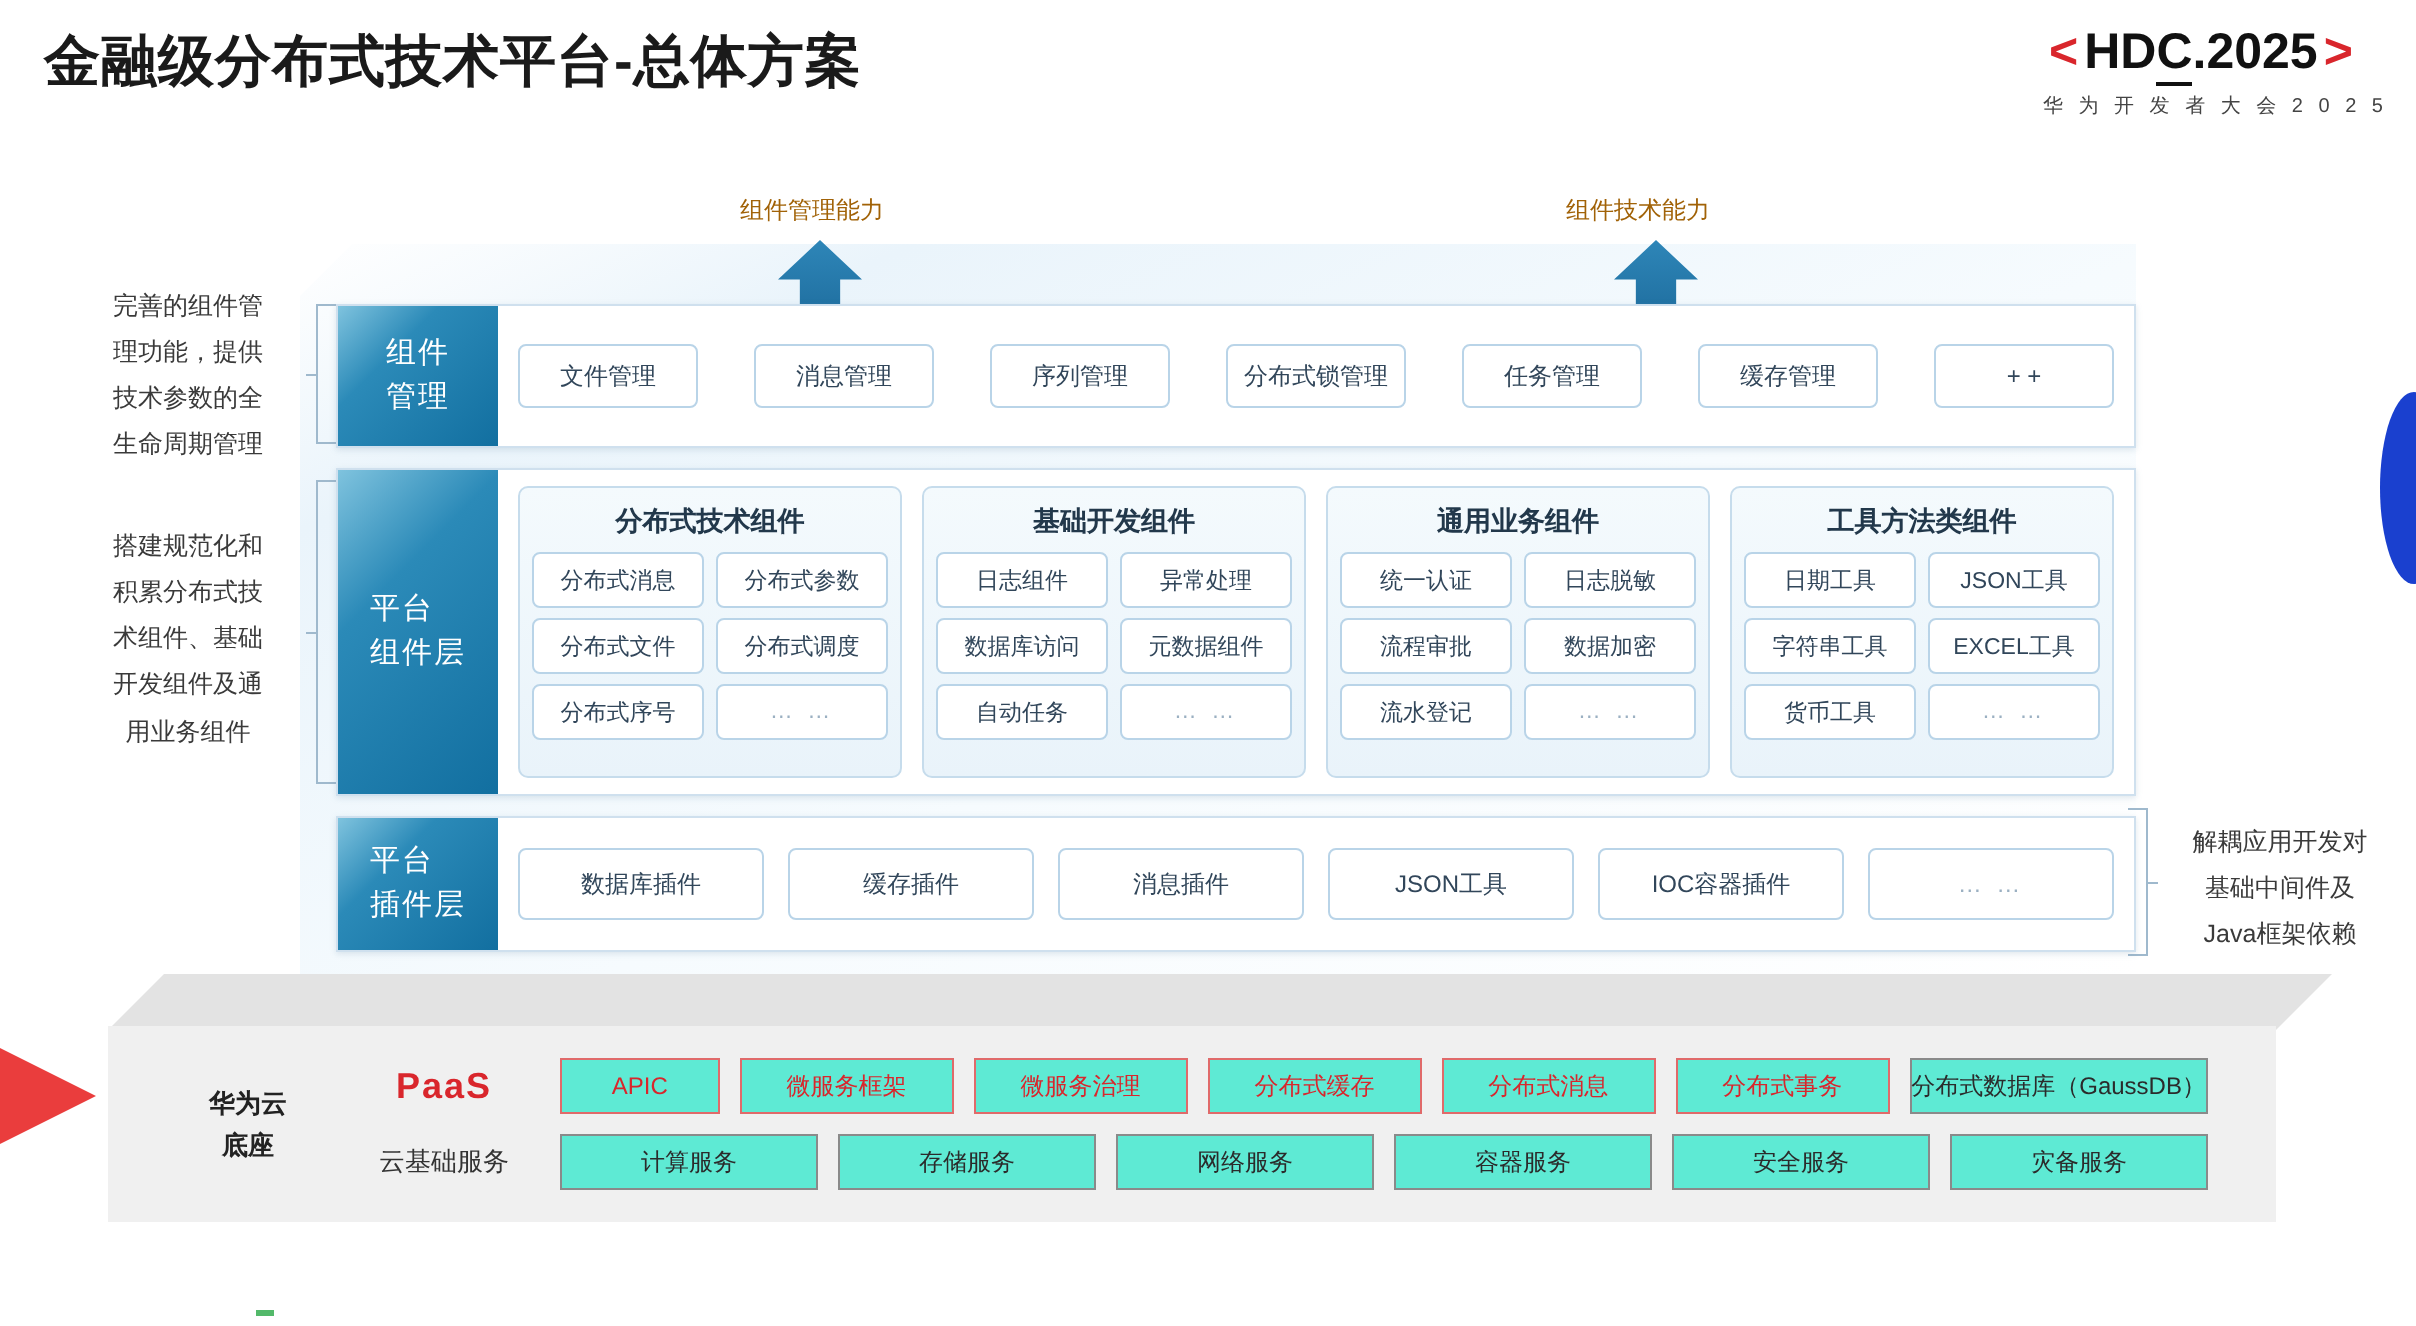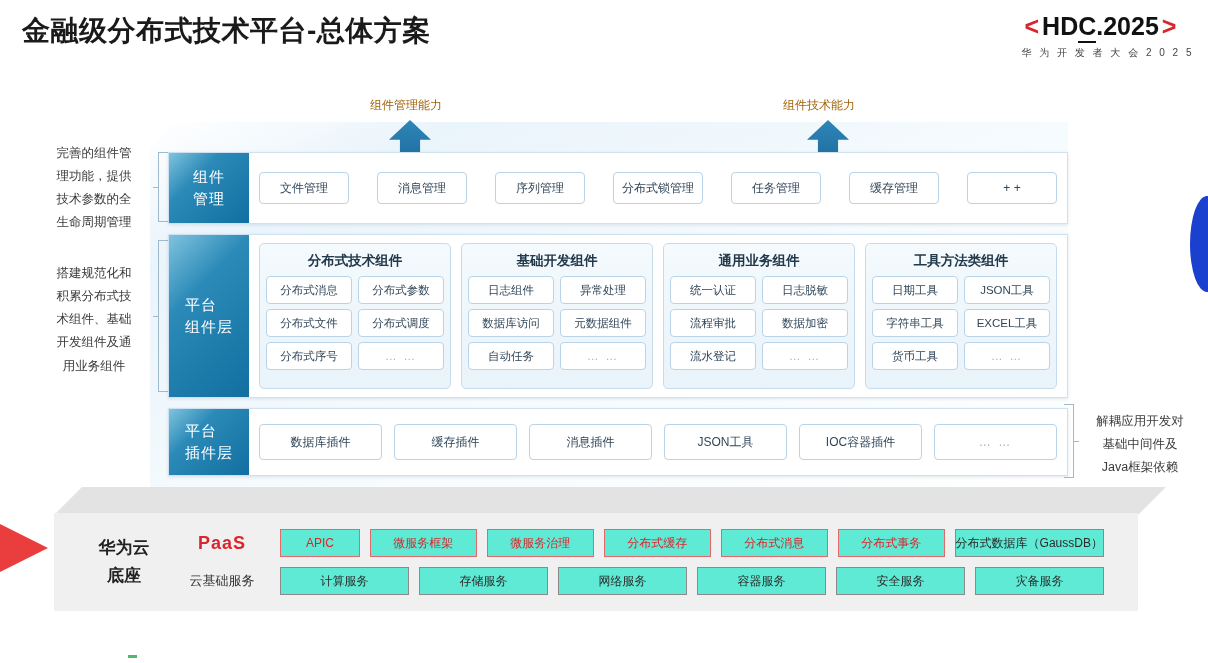--- a/index.html
+++ b/index.html
@@ -115,21 +115,21 @@
   .base{
     position:absolute;left:0;top:26px;width:1084px;height:98px;
     background:#f0f0f0;
   }
   .base-inner{
     position:absolute;left:0;top:26px;width:1084px;height:98px;
     display:flex;align-items:center;padding-left:18px;box-sizing:border-box;
   }
   .base-title{
     width:104px;flex:0 0 104px;text-align:center;
-    font-size:17px;font-weight:bold;color:#222;line-height:1.65;
+    font-size:13px;font-weight:bold;color:#222;line-height:1.65;
   }
   .base-rows{flex:1;display:flex;flex-direction:column;gap:10px;padding-right:34px;}
   .base-row{display:flex;align-items:center;gap:12px;}
   .base-row-label{
     width:92px;flex:0 0 92px;text-align:center;white-space:nowrap;
   }
   .lbl-paas{font-size:18px;font-weight:bold;color:#d9262c;letter-spacing:1px;}
   .lbl-cloud{font-size:13px;color:#333;}
   .base-items{flex:1;display:flex;gap:10px;}
   .bchip{

